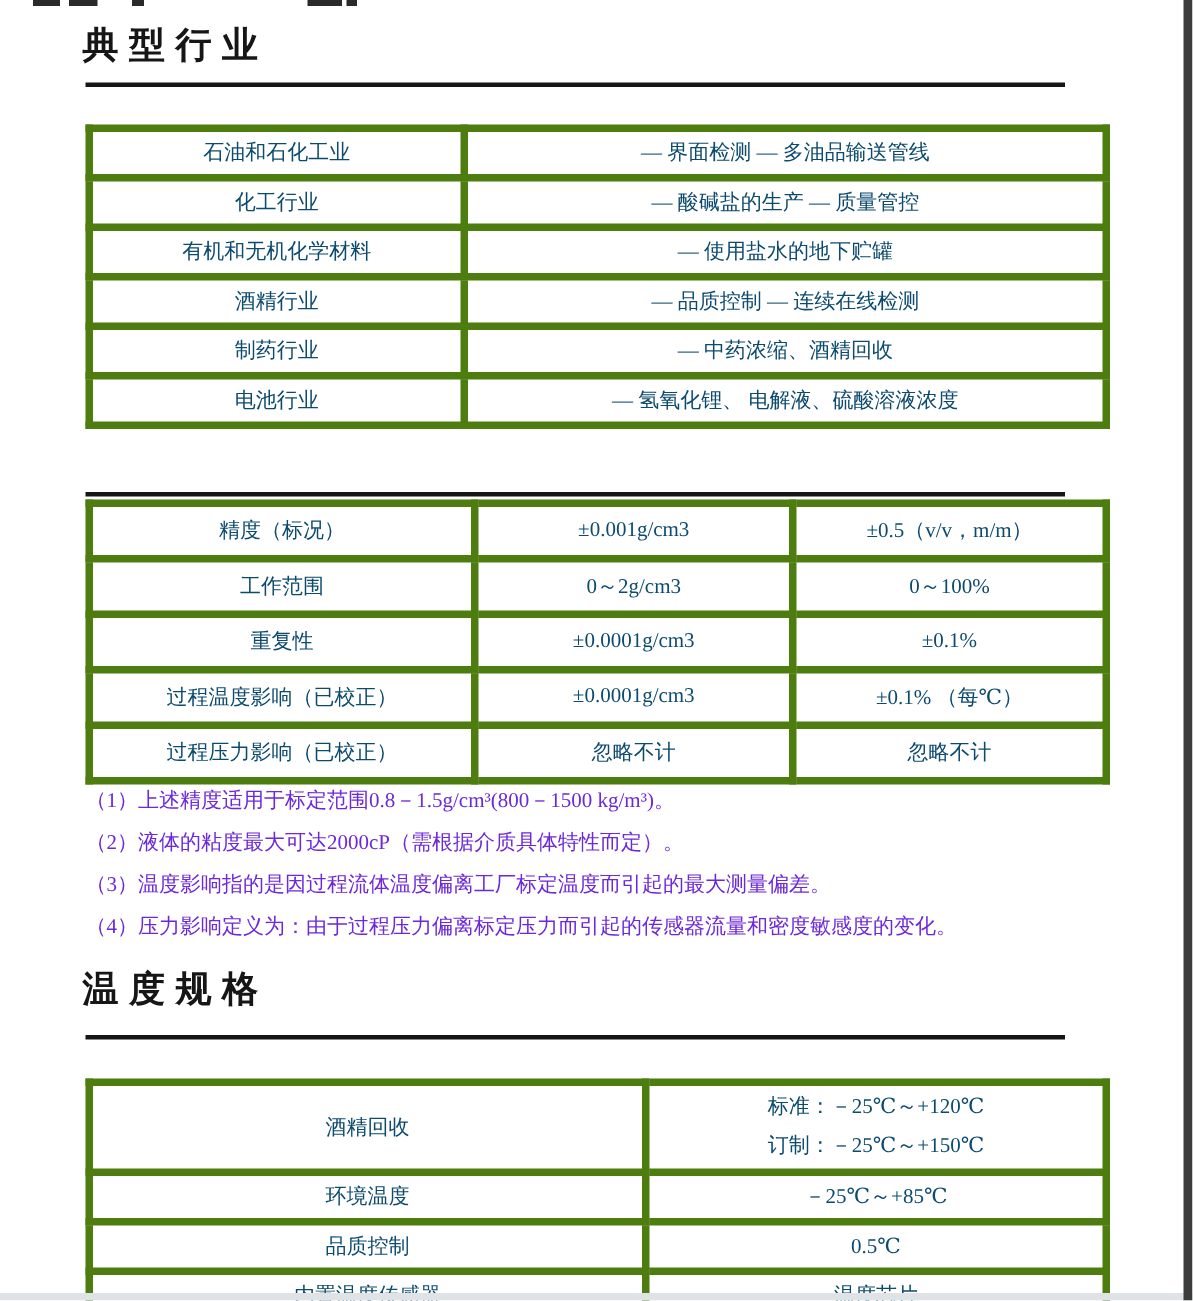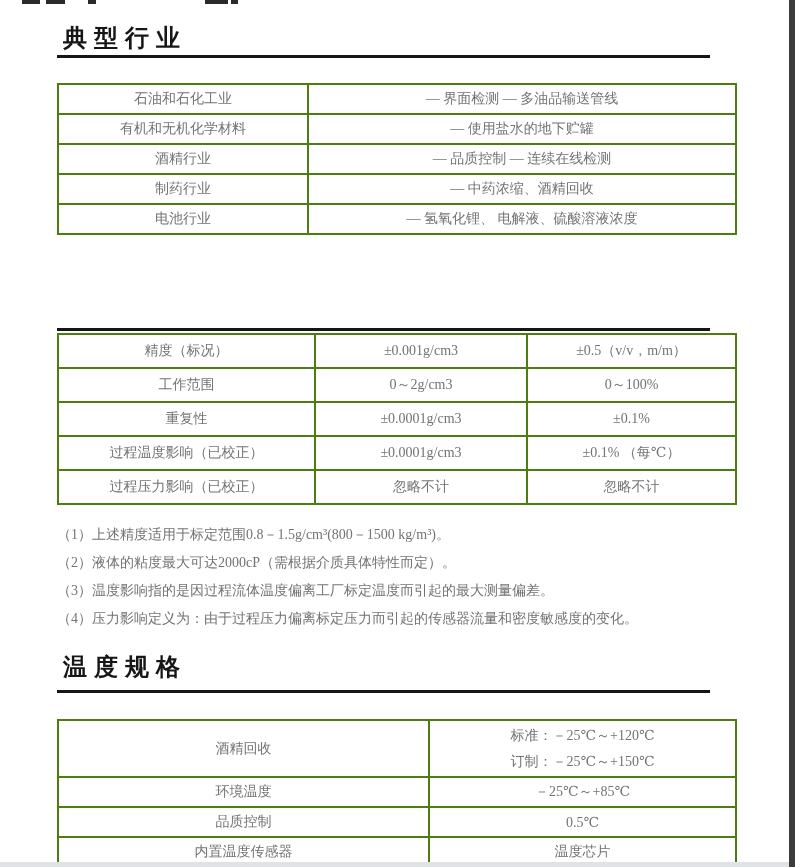--- a/index.html
+++ b/index.html
@@ -17,49 +17,49 @@
   .right-strip{position:absolute;right:0;top:0;width:6px;height:867px;background:#3c3c3c;z-index:5;}
   
   .frag{position:absolute;top:0;background:#2a2a2a;height:4px;}
   .f1{left:22px;width:18px;}
   .f2{left:46px;width:19px;}
   .f3{left:88px;width:8px;}
   .f4{left:205px;width:23px;}
   .f5{left:231px;width:7px;}
   
   h1{
-    position:absolute;left:55px;margin:8px;
+    position:absolute;left:55px;margin:0;
     font-family:"Liberation Sans","DejaVu Sans",sans-serif;
     font-size:24px;font-weight:bold;color:#161616;
     letter-spacing:7px;white-space:nowrap;text-align:right;
   }
   #h1{top:14px;} #h2{top:286px;} #h3{top:643px;}
   .rule{position:absolute;left:57px;width:653px;height:3px;background:#161616;}
   #r1{top:55px;} #r2{top:328px;} #r3{top:690px;}
   
   table{
     position:absolute;left:57px;width:678px;
     border-collapse:collapse;table-layout:fixed;
   }
   td{
-    border:2px solid #4d7c0f;
+    border:5px solid #4d7c0f;
     text-align:center;vertical-align:middle;
-    font-size:14px;color:#737373;
+    font-size:14px;color:#0c4a6e;
     padding:0 4px;overflow:hidden;white-space:nowrap;
   }
   #t1{top:83px;} #t1 td{height:28px;}
   #t2{top:333px;} #t2 td{height:32px;}
   #t3{top:719px;}
   #t3 .row-tall td{height:55px;}
   #t3 .row-std td{height:28px;}
   .twoline div{line-height:26px;}
   
   .notes{
     position:absolute;left:57px;top:521px;width:700px;
-    font-size:14px;line-height:28px;color:#737373;
+    font-size:14px;line-height:28px;color:#6d28d9;
   }
   .notes p{margin:0;white-space:nowrap;}
 </style>
 </head>
 <body>
 
 <div class="page">
 
   <span class="frag f1"></span>
   <span class="frag f2"></span>
@@ -72,20 +72,24 @@
 
   <table id="t1">
     <colgroup>
         <col style="width:250px">
         <col style="width:428px">
       </colgroup>
     <tbody>
       <tr>
         <td>石油和石化工业</td>
         <td>— 界面检测 — 多油品输送管线</td>
+      </tr>
+      <tr>
+        <td>化工行业</td>
+        <td>— 酸碱盐的生产 — 质量管控</td>
       </tr>
       <tr>
         <td>有机和无机化学材料</td>
         <td>— 使用盐水的地下贮罐</td>
       </tr>
       <tr>
         <td>酒精行业</td>
         <td>— 品质控制 — 连续在线检测</td>
       </tr>
       <tr>

